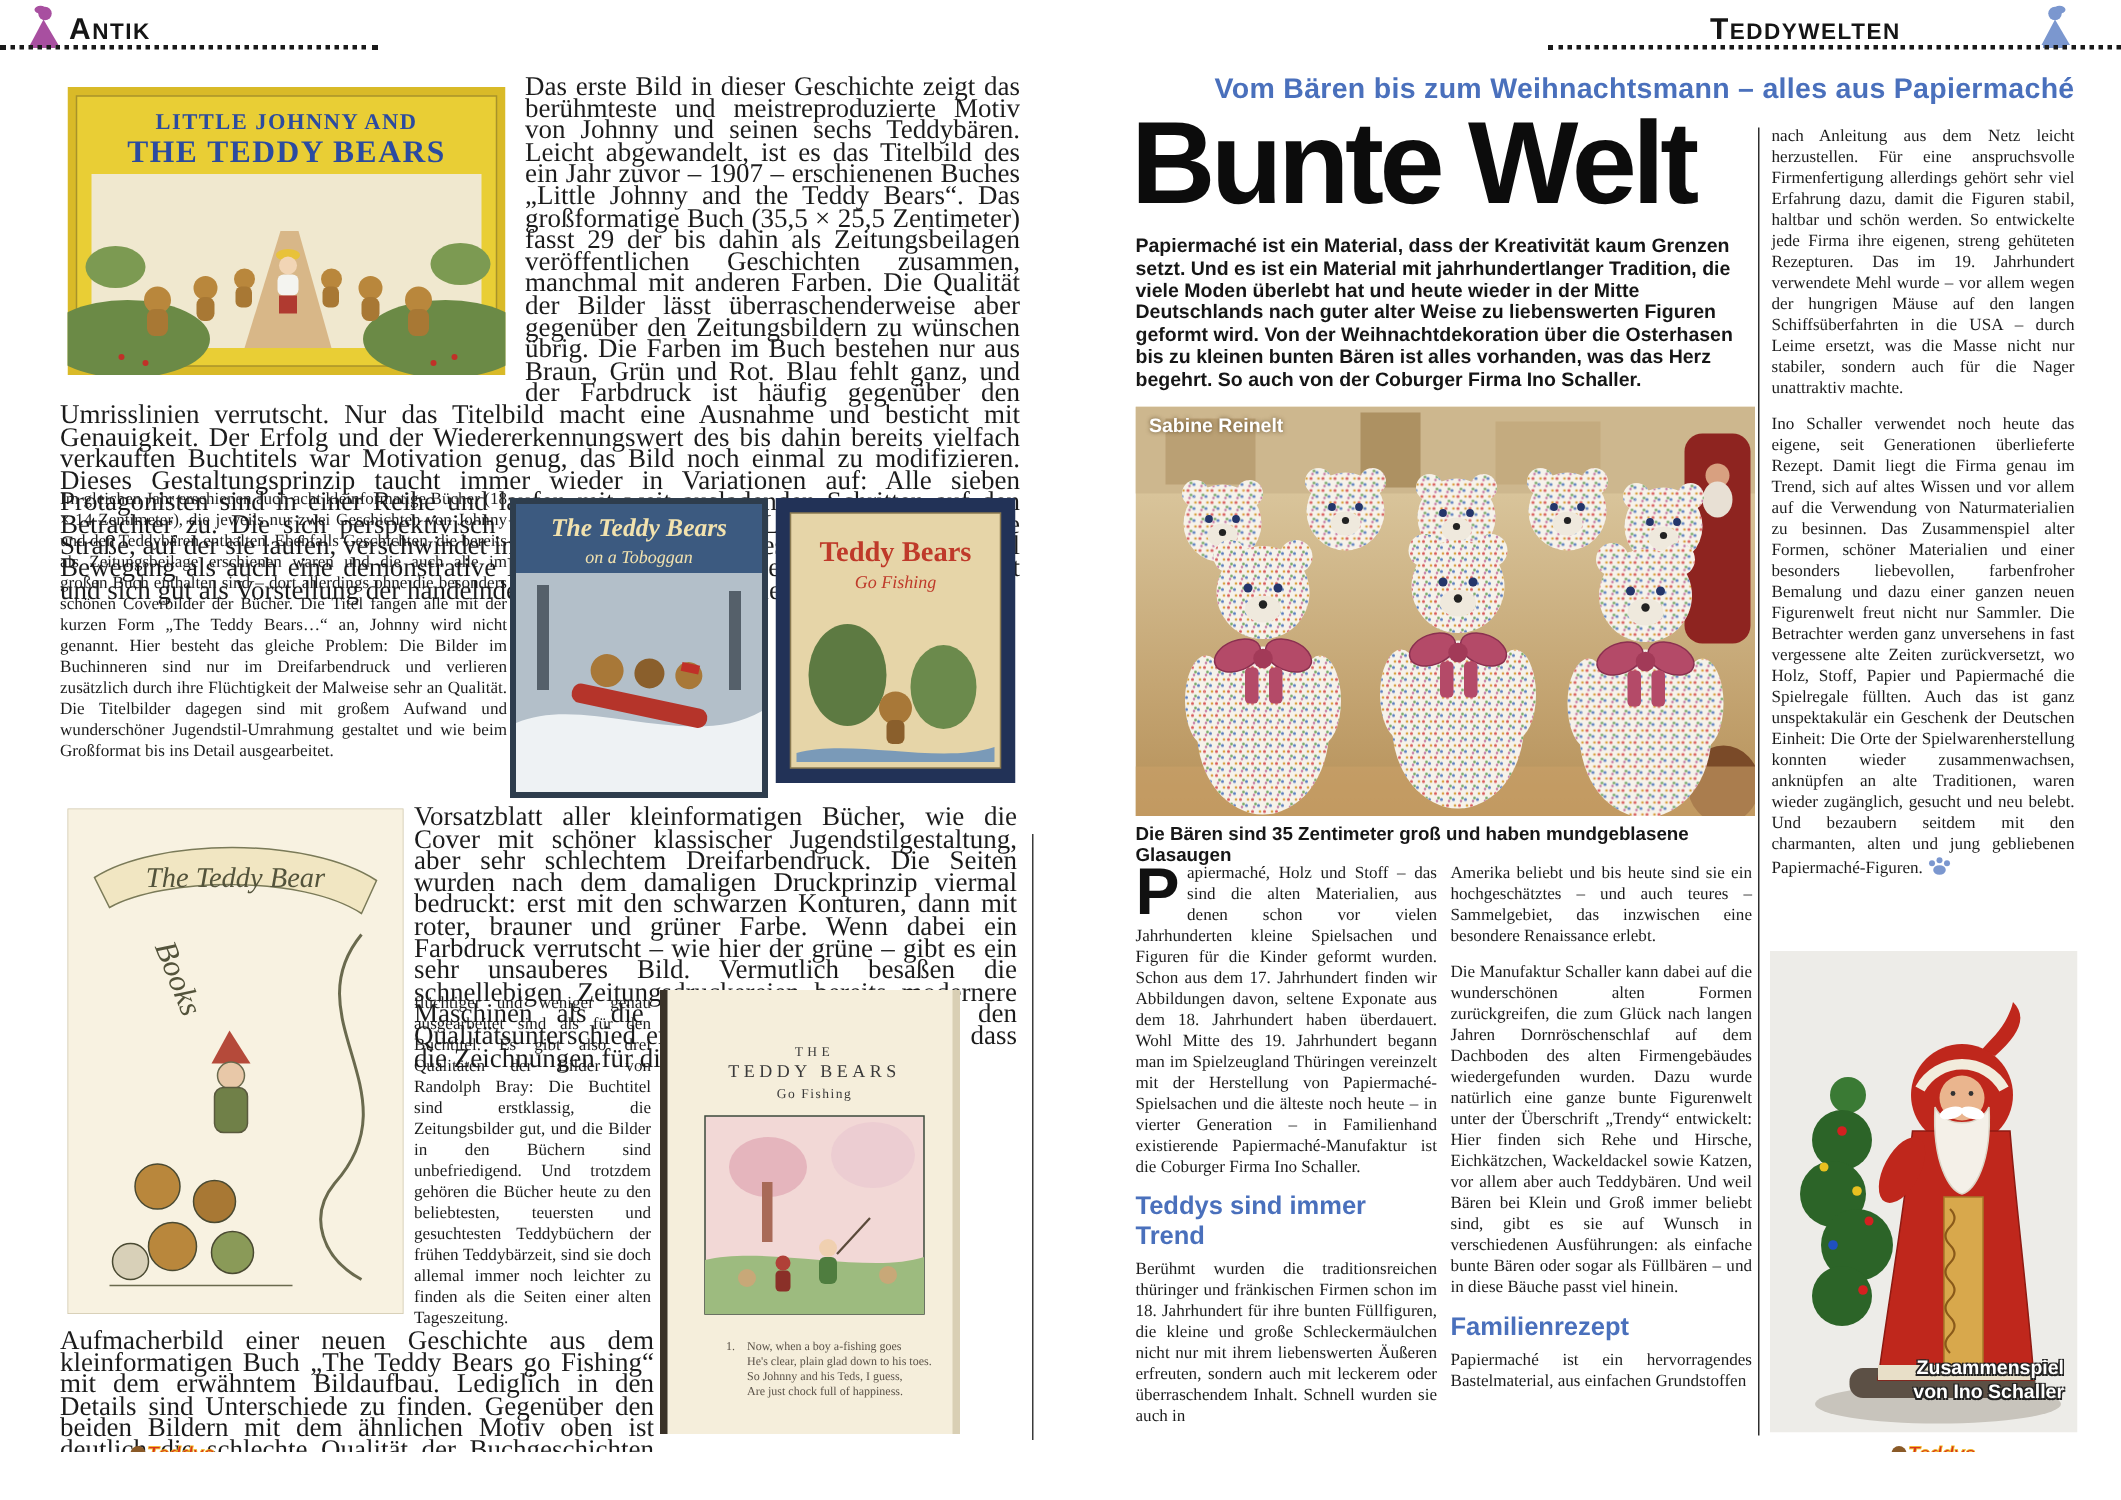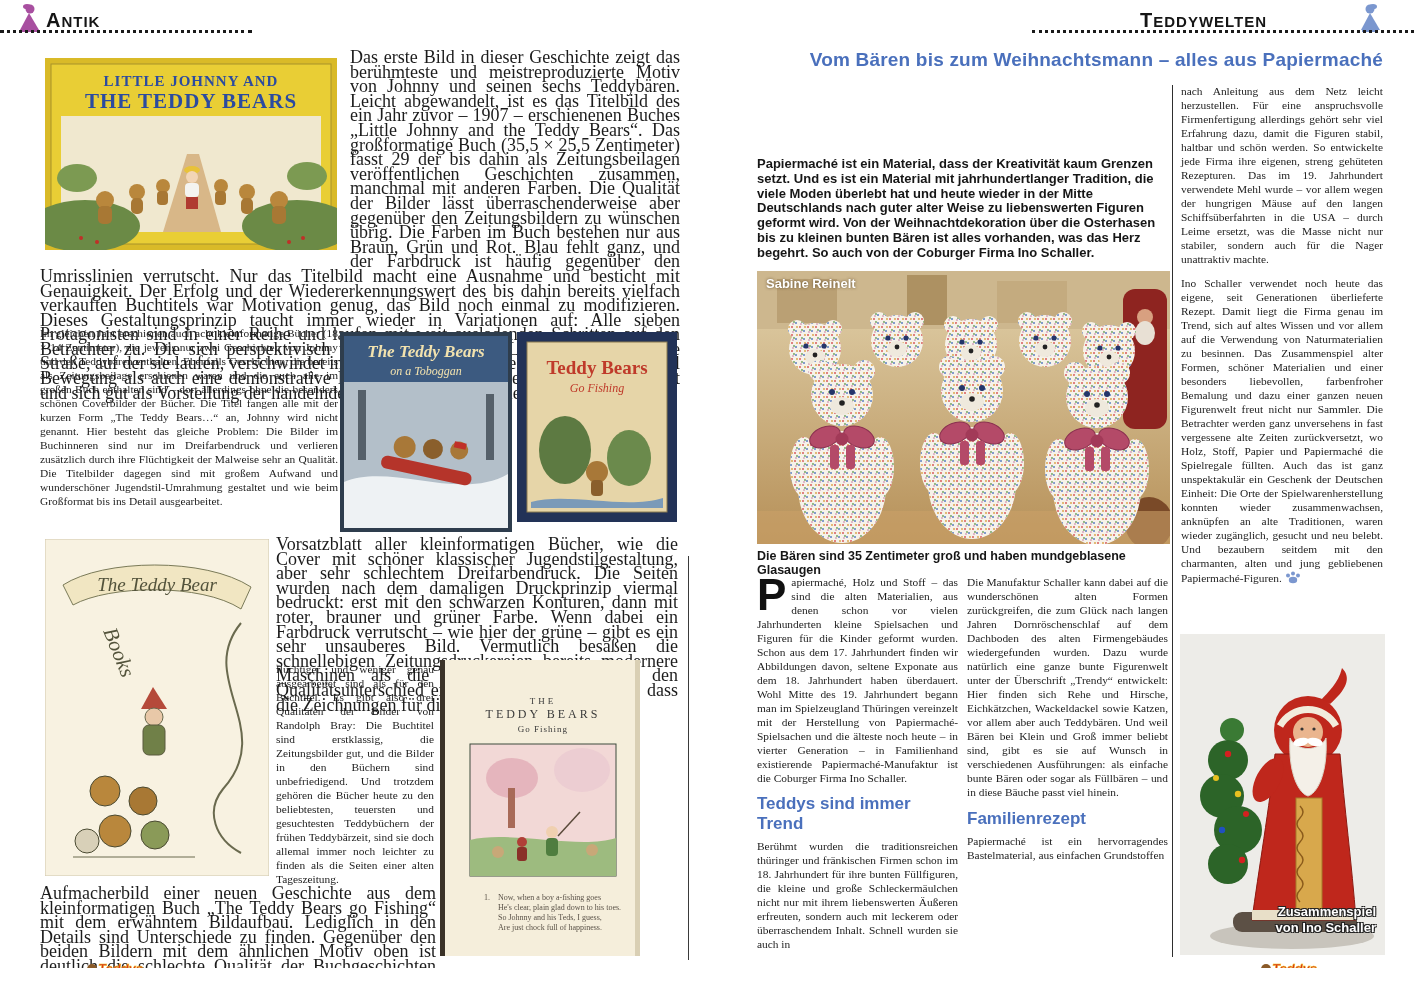--- a/index.html
+++ b/index.html
@@ -183,20 +183,21 @@
       <ellipse cx="8" cy="10" rx="4.2" ry="3.2" fill="#a84fa0"></ellipse>
       <circle cx="3" cy="5.5" r="2" fill="#a84fa0"></circle>
         <circle cx="8" cy="3.5" r="2" fill="#a84fa0"></circle>
       <circle cx="13" cy="5.5" r="2" fill="#a84fa0"></circle>
     </svg>
   </div>
 
   <div class="abs vline" style="left:688px;top:556px;height:404px;background:#3a3a3a"></div>
 
   <div class="abs kicker" style="left:755px;top:49px;width:628px">Vom Bären bis zum Weihnachtsmann – alles aus Papiermaché</div>
+  <div class="abs headline" style="left:754px;top:66px;width:620px">Bunte Welt</div>
   <div class="abs intro" style="left:757px;top:157px;width:414px">Papiermaché ist ein Material, dass der Kreativität kaum Grenzen setzt. Und es ist ein Material mit jahrhundertlanger Tradition, die viele Moden überlebt hat und heute wieder in der Mitte Deutschlands nach guter alter Weise zu liebenswerten Figuren geformt wird. Von der Weihnachtdekoration über die Osterhasen bis zu kleinen bunten Bären ist alles vorhanden, was das Herz begehrt. So auch von der Coburger Firma Ino Schaller.</div>
 
   <svg class="abs" style="left:757px;top:271px" width="413" height="273" viewBox="0 0 413 273">
     <defs>
       <linearGradient id="bg-tan" x1="0" y1="0" x2="0" y2="1">
         <stop offset="0" stop-color="#e2d2ac"></stop>
           <stop offset="1" stop-color="#b69058"></stop>
       </linearGradient>
       <pattern id="speckle" width="8" height="8" patternUnits="userSpaceOnUse">
         <circle cx="1" cy="2" r="1" fill="#d85a5a"></circle>
@@ -264,20 +265,21 @@
 
   <div class="abs photocaption" style="left:757px;top:549px;width:413px">Die Bären sind 35 Zentimeter groß und haben mundgeblasene Glasaugen</div>
 
   <div class="abs serif-sm col" style="left:757px;top:575px;width:201px">
     <p style="margin:0"><span class="dropcap">P</span><span>apiermaché, Holz und Stoff – das sind die alten Materialien, aus denen schon vor vielen Jahrhunderten kleine Spielsachen und Figuren für die Kinder geformt wurden. Schon aus dem 17. Jahrhundert finden wir Abbildungen davon, seltene Exponate aus dem 18. Jahrhundert haben überdauert. Wohl Mitte des 19. Jahrhundert begann man im Spielzeugland Thüringen vereinzelt mit der Herstellung von Papiermaché-Spielsachen und die älteste noch heute – in vierter Generation – in Familienhand existierende Papiermaché-Manufaktur ist die Coburger Firma Ino Schaller.</span></p>
     <div class="subhead">Teddys sind immer Trend</div>
     <p style="margin:0">Berühmt wurden die traditionsreichen thüringer und fränkischen Firmen schon im 18. Jahrhundert für ihre bunten Füllfiguren, die kleine und große Schleckermäulchen nicht nur mit ihrem liebenswerten Äußeren erfreuten, sondern auch mit leckerem oder überraschendem Inhalt. Schnell wurden sie auch in</p>
   </div>
 
   <div class="abs serif-sm col" style="left:967px;top:575px;width:201px">
+    <p>Amerika beliebt und bis heute sind sie ein hochgeschätztes – und auch teures – Sammelgebiet, das inzwischen eine besondere Renaissance erlebt.</p>
     <p>Die Manufaktur Schaller kann dabei auf die wunderschönen alten Formen zurückgreifen, die zum Glück nach langen Jahren Dornröschenschlaf auf dem Dachboden des alten Firmengebäudes wiedergefunden wurden. Dazu wurde natürlich eine ganze bunte Figurenwelt unter der Überschrift „Trendy“ entwickelt: Hier finden sich Rehe und Hirsche, Eichkätzchen, Wackeldackel sowie Katzen, vor allem aber auch Teddybären. Und weil Bären bei Klein und Groß immer beliebt sind, gibt es sie auf Wunsch in verschiedenen Ausführungen: als einfache bunte Bären oder sogar als Füllbären – und in diese Bäuche passt viel hinein.</p>
     <div class="subhead">Familienrezept</div>
     <p style="margin:0">Papiermaché ist ein hervorragendes Bastelmaterial, aus einfachen Grundstoffen</p>
   </div>
 
   <div class="abs vline" style="left:1172px;top:85px;height:872px"></div>
 
   <div class="abs serif-sm col" style="left:1181px;top:84px;width:202px">
     <p>nach Anleitung aus dem Netz leicht herzustellen. Für eine anspruchsvolle Firmenfertigung allerdings gehört sehr viel Erfahrung dazu, damit die Figuren stabil, haltbar und schön werden. So entwickelte jede Firma ihre eigenen, streng gehüteten Rezepturen. Das im 19. Jahrhundert verwendete Mehl wurde – vor allem wegen der hungrigen Mäuse auf den langen Schiffsüberfahrten in die USA – durch Leime ersetzt, was die Masse nicht nur stabiler, sondern auch für die Nager unattraktiv machte.</p>
     <p style="margin:0"><span>Ino Schaller verwendet noch heute das eigene, seit Generationen überlieferte Rezept. Damit liegt die Firma genau im Trend, sich auf altes Wissen und vor allem auf die Verwendung von Naturmaterialien zu besinnen. Das Zusammenspiel alter Formen, schöner Materialien und einer besonders liebevollen, farbenfroher Bemalung und dazu einer ganzen neuen Figurenwelt freut nicht nur Sammler. Die Betrachter werden ganz unversehens in fast vergessene alte Zeiten zurückversetzt, wo Holz, Stoff, Papier und Papiermaché die Spielregale füllten. Auch das ist ganz unspektakulär ein Geschenk der Deutschen Einheit: Die Orte der Spielwarenherstellung konnten wieder zusammenwachsen, anknüpfen an alte Traditionen, waren wieder zugänglich, gesucht und neu belebt. Und bezaubern seitdem mit den charmanten, alten und jung gebliebenen Papiermaché-Figuren.</span>

